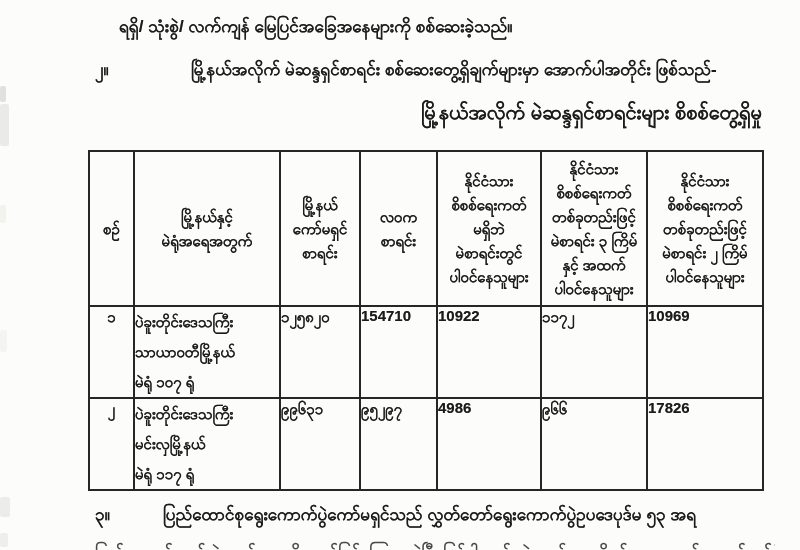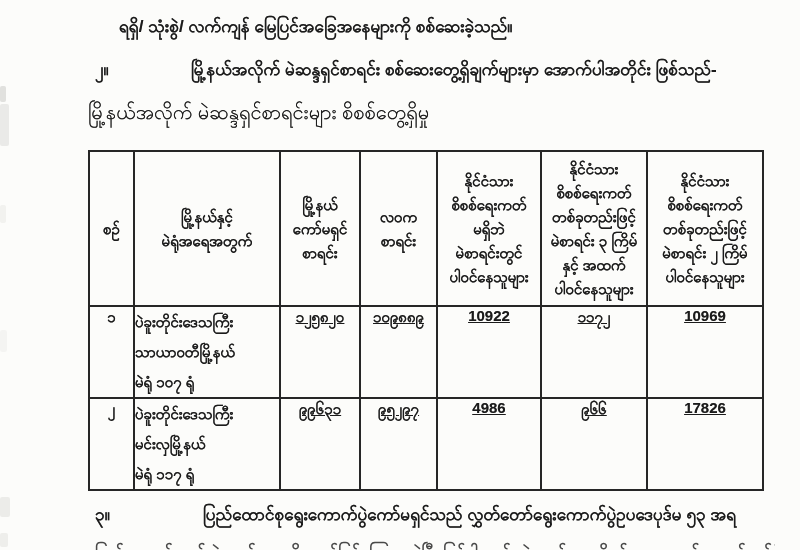--- a/index.html
+++ b/index.html
@@ -21,23 +21,23 @@
     font-weight:600;
     letter-spacing:.1px;
     color:#1b1b1b;
     text-shadow:0 0 .5px rgba(20,20,20,.55);
     white-space:nowrap;
   }
   .para-num{font-weight:600;}
   .doc-title{
     position:absolute;
     left:88px;top:99px;width:674px;
-    text-align:left;
+    text-align:right;
     font-size:20px;
-    font-weight:400;
+    font-weight:700;
     text-shadow:0 0 .6px rgba(0,0,0,.6);
   }
   table.main{
     position:absolute;
     left:88px;top:150px;
     width:674px;
     border-collapse:collapse;
     table-layout:fixed;
   }
   table.main th, table.main td{
@@ -60,21 +60,21 @@
     vertical-align:top;
     text-shadow:0 0 .4px rgba(0,0,0,.5);
   }
   td.cell-no{text-align:center;padding-top:6px;}
   td.cell-township{
     text-align:left;
     padding:4px 4px 0 7px;
     white-space:pre-line;
     line-height:30px;
   }
-  td.cell-num{text-align:center;padding:6px 7px 0 0;text-decoration:underline;}
+  td.cell-num{text-align:left;padding:6px 7px 0 0;}
   .cutoff{
     position:absolute;
     left:95px;top:541px;width:680px;height:9px;
     overflow:hidden;
     font-size:17px;font-weight:600;
     white-space:nowrap;
     color:#2a2a2a;
     opacity:.85;
   }
   .smudge{
@@ -139,37 +139,37 @@
 တစ်ခုတည်းဖြင့်
 မဲစာရင်း ၂ ကြိမ်
 ပါဝင်နေသူများ</th>
     </tr>
     <tr style="height:90px;">
       <td class="cell-no">၁</td>
       <td class="cell-township">ပဲခူးတိုင်းဒေသကြီး
 သာယာဝတီမြို့နယ်
 မဲရုံ ၁၀၇ ရုံ</td>
       <td class="cell-num">၁၂၅၈၂၀</td>
-      <td class="cell-num">၁၀၉၈၈၉</td>
+      <td class="cell-num">154710</td>
       <td class="cell-num">10922</td>
       <td class="cell-num">၁၁၇၂</td>
       <td class="cell-num">10969</td>
     </tr>
     <tr style="height:92px;">
       <td class="cell-no">၂</td>
       <td class="cell-township">ပဲခူးတိုင်းဒေသကြီး
 မင်းလှမြို့နယ်
 မဲရုံ ၁၁၇ ရုံ</td>
       <td class="cell-num">၉၉၆၃၁</td>
       <td class="cell-num">၉၅၂၉၇</td>
       <td class="cell-num">4986</td>
       <td class="cell-num">၉၆၆</td>
       <td class="cell-num">17826</td>
     </tr>
   </tbody>
     </table>
 
   <div class="txt para-num" style="left:95px;top:503px;">၃။</div>
-  <div class="txt" style="left:163px;top:503px;margin-left:40px;">ပြည်ထောင်စုရွေးကောက်ပွဲကော်မရှင်သည် လွှတ်တော်ရွေးကောက်ပွဲဥပဒေပုဒ်မ ၅၃ အရ</div>
+  <div class="txt" style="left:163px;top:503px;">ပြည်ထောင်စုရွေးကောက်ပွဲကော်မရှင်သည် လွှတ်တော်ရွေးကောက်ပွဲဥပဒေပုဒ်မ ၅၃ အရ</div>
 
   <div class="cutoff">ပြည်သူ့လွှတ်တော် မဲစာရင်းများကို ထုတ်ပြန်ကြေညာခဲ့ပြီး ဖြစ်ပါသည်။ မဲစာရင်းများ စိစစ်ရေးအတွက် ဆောင်ရွက်ခဲ့သည်</div>
 
 </div>
 
 </body></html>

